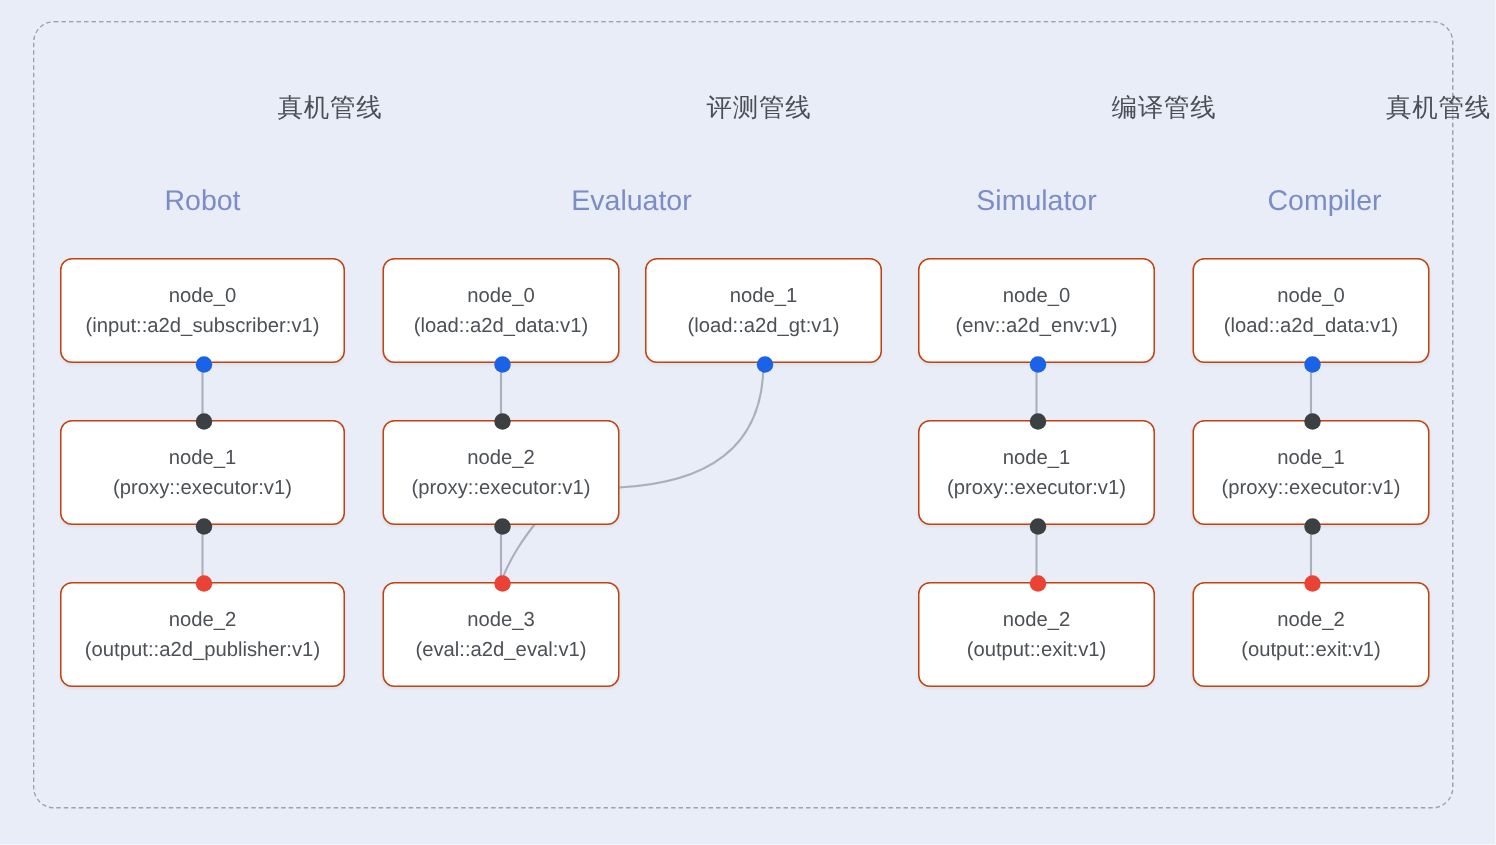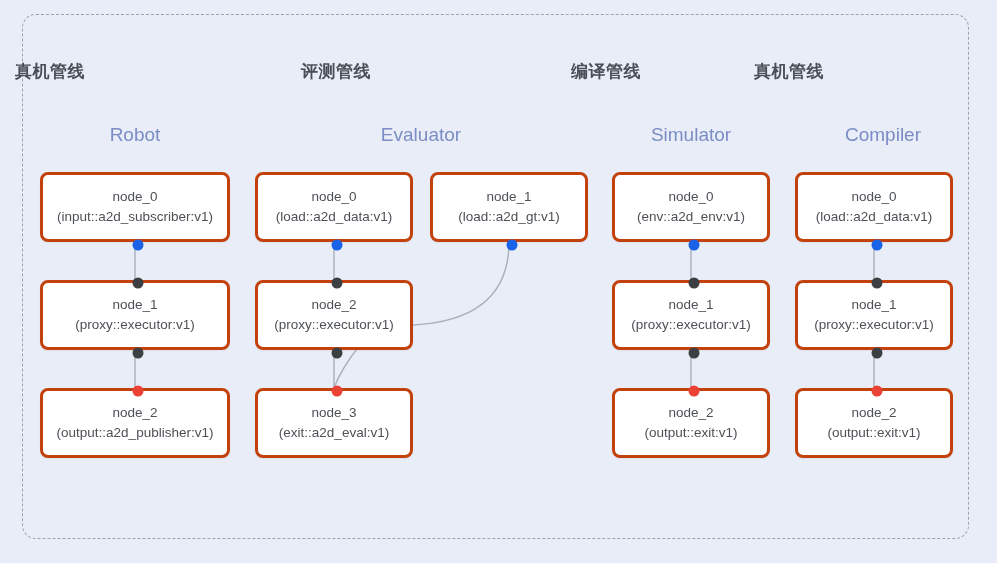--- a/index.html
+++ b/index.html
@@ -31,40 +31,40 @@
   .edges-layer {
     position: absolute;
     left: 0;
     top: 0;
     width: 997px;
     height: 563px;
     pointer-events: none;
   }
   .col-title {
     position: absolute;
-    text-align: left;
+    text-align: right;
     font-size: 17px;
-    font-weight: bold;
+    font-weight: normal;
     color: #4a4f57;
     letter-spacing: 0.5px;
     white-space: nowrap;
   }
   .col-subtitle {
     position: absolute;
     text-align: center;
     font-size: 19px;
     font-weight: normal;
     color: #7b8dc4;
     white-space: nowrap;
   }
   .node-card {
     position: absolute;
     box-sizing: border-box;
     background: #ffffff;
-    border: 3px solid #c2410c;
+    border: 1px solid #c2410c;
     border-radius: 8px;
     box-shadow: 0 1px 2px rgba(40,50,70,0.06);
     display: flex;
     flex-direction: column;
     align-items: center;
     justify-content: center;
     line-height: 1.45;
   }
   .node-name {
     font-size: 13.5px;
@@ -135,21 +135,21 @@
         <span class="port port-blue" style="left: 79px; top: 70px;"></span>
       </div>
       <div class="node-card" style="left: 255px; top: 280px; width: 158px; height: 70px;">
         <div class="node-name">node_2</div>
         <div class="node-type">(proxy::executor:v1)</div>
         <span class="port port-black" style="left: 79px; top: 0px;"></span>
         <span class="port port-black" style="left: 79px; top: 70px;"></span>
       </div>
       <div class="node-card" style="left: 255px; top: 388px; width: 158px; height: 70px;">
         <div class="node-name">node_3</div>
-        <div class="node-type">(exit::a2d_eval:v1)</div>
+        <div class="node-type">(eval::a2d_eval:v1)</div>
         <span class="port port-red" style="left: 79px; top: 0px;"></span>
       </div>
       <div class="col-title" style="left: 571px; top: 60px; width: 240px;">编译管线</div>
       <div class="col-subtitle" style="left: 571px; top: 124px; width: 240px;">Simulator</div>
       <div class="node-card" style="left: 612px; top: 172px; width: 158px; height: 70px;">
         <div class="node-name">node_0</div>
         <div class="node-type">(env::a2d_env:v1)</div>
         <span class="port port-blue" style="left: 79px; top: 70px;"></span>
       </div>
       <div class="node-card" style="left: 612px; top: 280px; width: 158px; height: 70px;">

